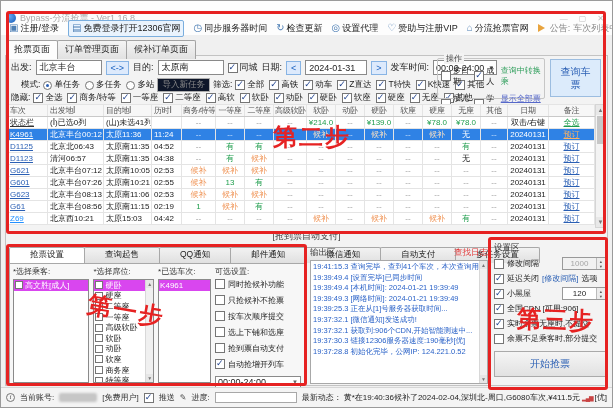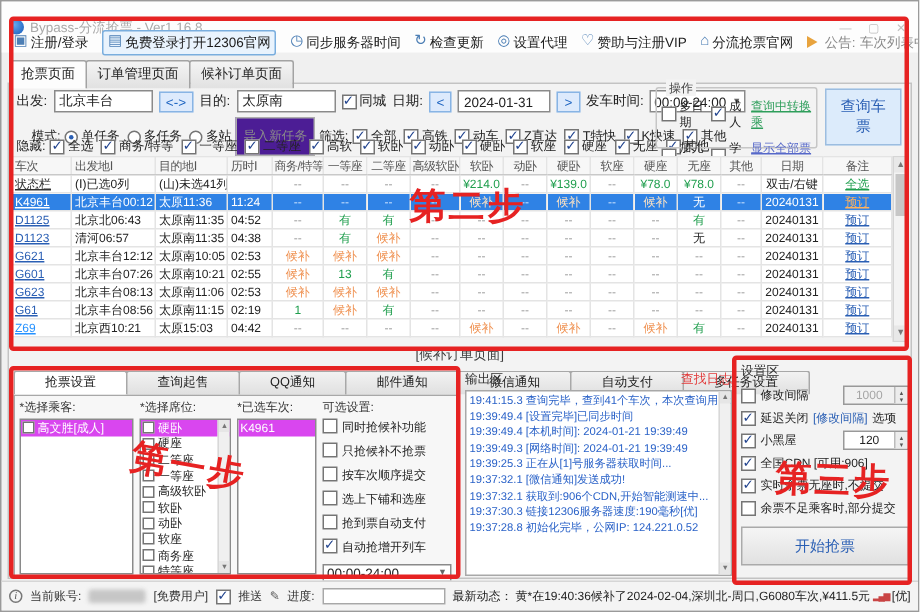--- a/index.html
+++ b/index.html
@@ -31,25 +31,25 @@
   #qrow3{top:91px;left:10px;gap:3px;font-size:8.5px}
   .inp{height:15px;border:1px solid #8a8a8a;background:#fff;padding:0 3px;display:flex;align-items:center}
   .btn-sm{border:1px solid #88b4e4;background:#ddeafc;color:#1a62c0;height:14px;display:flex;align-items:center;padding:0 4px;cursor:pointer}
   .combo{border:1px solid #8a8a8a;background:#fff;height:15px;display:flex;align-items:center;padding:0 2px;gap:4px}
   .caret{color:#666;font-size:6px}
   .cb{display:inline-block;width:10px;height:10px;border:1px solid #757575;background:#fff;position:relative;flex:none;vertical-align:-1px;cursor:pointer}
   .cb.on::after{content:"✓";position:absolute;left:0;top:-2px;font-size:9px;color:#23458f;font-weight:bold}
   .rd{display:inline-block;width:9px;height:9px;border:1px solid #757575;background:#fff;border-radius:50%;position:relative;flex:none;cursor:pointer}
   .rd.on::after{content:"";position:absolute;left:2px;top:2px;width:3px;height:3px;border-radius:50%;background:#2a5fb4}
   .chk-item,.radio-item{display:flex;align-items:center;gap:2px}
-  .btn-gray{border:1px solid #adadad;background:#4c1d95;color:#8a8a8a;height:26px;display:flex;align-items:center;padding:0 4px}
+  .btn-gray{border:1px solid #adadad;background:#0f172a;color:#8a8a8a;height:14px;display:flex;align-items:center;padding:0 4px}
   .opsbox{position:absolute;top:57px;left:436px;width:108px;height:41px;border:1px solid #c6c6c6;border-radius:2px;font-size:8px}
   .opsbox .legend{position:absolute;top:-6px;left:6px;background:#f3f3f3;padding:0 2px;color:#444}
   .opsrow{display:flex;align-items:center;gap:3px;margin:6px 3px 0}
-  .lnk-g{color:#2e9e5b;text-decoration:underline;cursor:pointer}
+  .lnk-g{color:#2e9e5b;cursor:pointer}
   .lnk-b2{color:#5668c9;text-decoration:underline;cursor:pointer}
   .searchbtn{position:absolute;top:58px;left:549px;width:51px;height:38px;border:1px solid #9cbde0;background:#dcebfb;
              color:#2a5fb4;font-size:10px;line-height:13px;text-align:center;display:flex;align-items:center;justify-content:center;
              cursor:pointer;padding:0 9px}
   
   #tbl{position:absolute;top:103px;left:6px;width:588px;border-collapse:collapse;table-layout:fixed;background:#fff;font-size:8px;z-index:1}
   #tbl th,#tbl td{border:1px solid #e4e4e4;padding:0 1px;height:11px;overflow:hidden;white-space:nowrap;text-align:center;font-weight:normal}
   #tbl th{background:#f7f7f7;color:#555;border-bottom:1px solid #c9c9c9;letter-spacing:-.3px}
   #tbl{border:1px solid #9a9a9a}
   #tbl td.l,#tbl th.l{text-align:left;padding-left:2px}
@@ -447,21 +447,21 @@
           <td class="c-d">--</td>
           <td class="c-d">--</td>
           <td class="c-d">--</td>
           <td>无</td>
           <td class="c-d">--</td>
           <td>20240131</td>
           <td class=""><a class="bk">预订</a></td>
         </tr>
         <tr>
           <td class="l"><span class="tr-blue">G621</span></td>
-          <td class="l ">北京丰台12:12</td>
+          <td class="l ">北京丰台07:12</td>
           <td class="l ">太原南10:05</td>
           <td class="l ">02:53</td>
           <td class="c-o">候补</td>
           <td class="c-o">候补</td>
           <td class="c-o">候补</td>
           <td class="c-d">--</td>
           <td class="c-d">--</td>
           <td class="c-d">--</td>
           <td class="c-d">--</td>
           <td class="c-d">--</td>
@@ -548,21 +548,21 @@
           <td class=""><a class="bk">预订</a></td>
         </tr>
       </tbody>
   </table>
   <div class="vscroll">
     <div class="ar">▲</div>
     <div class="thumb"></div>
     <div class="ar dn">▼</div>
   </div>
 
-  <div id="hidebar">[候补订单页面]</div>
+  <div id="hidebar">[抢到票自动支付]</div>
 
   <div id="bl">
     <div class="btabs" id="btabs">
         <div class="btab active">抢票设置</div>
         <div class="btab">查询起售</div>
         <div class="btab">QQ通知</div>
         <div class="btab">邮件通知</div>
         <div class="btab">微信通知</div>
         <div class="btab">自动支付</div>
         <div class="btab">多任务设置</div>

